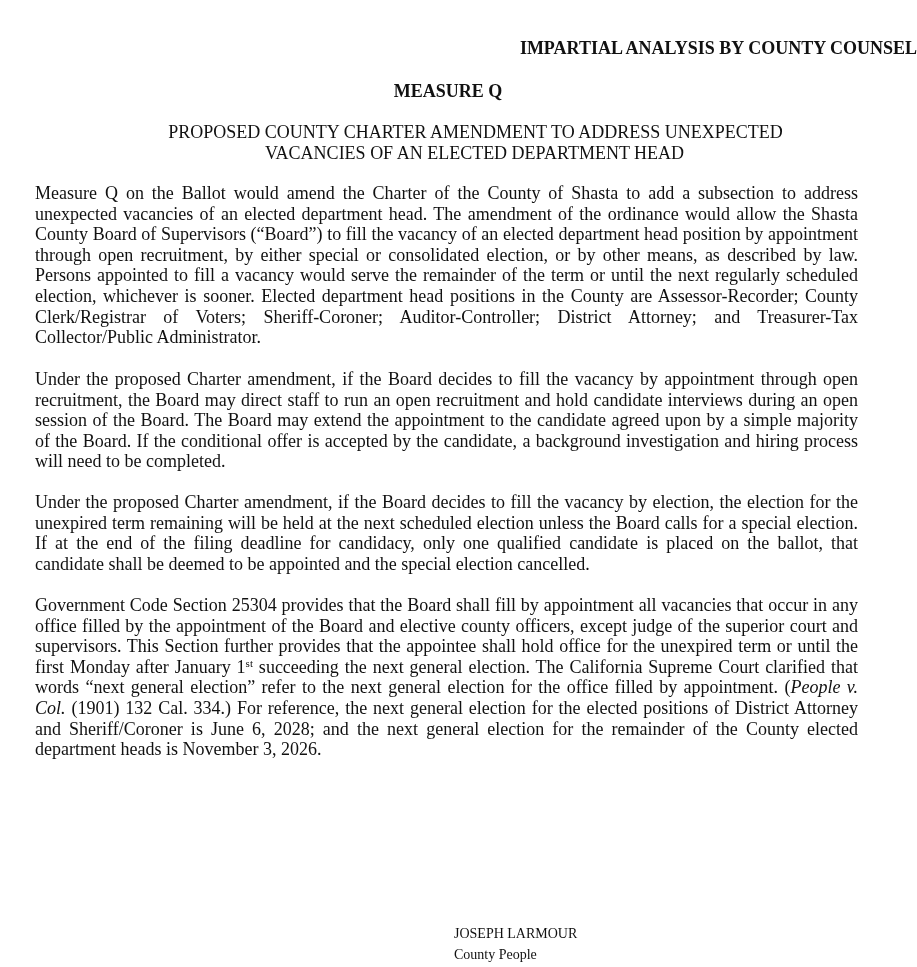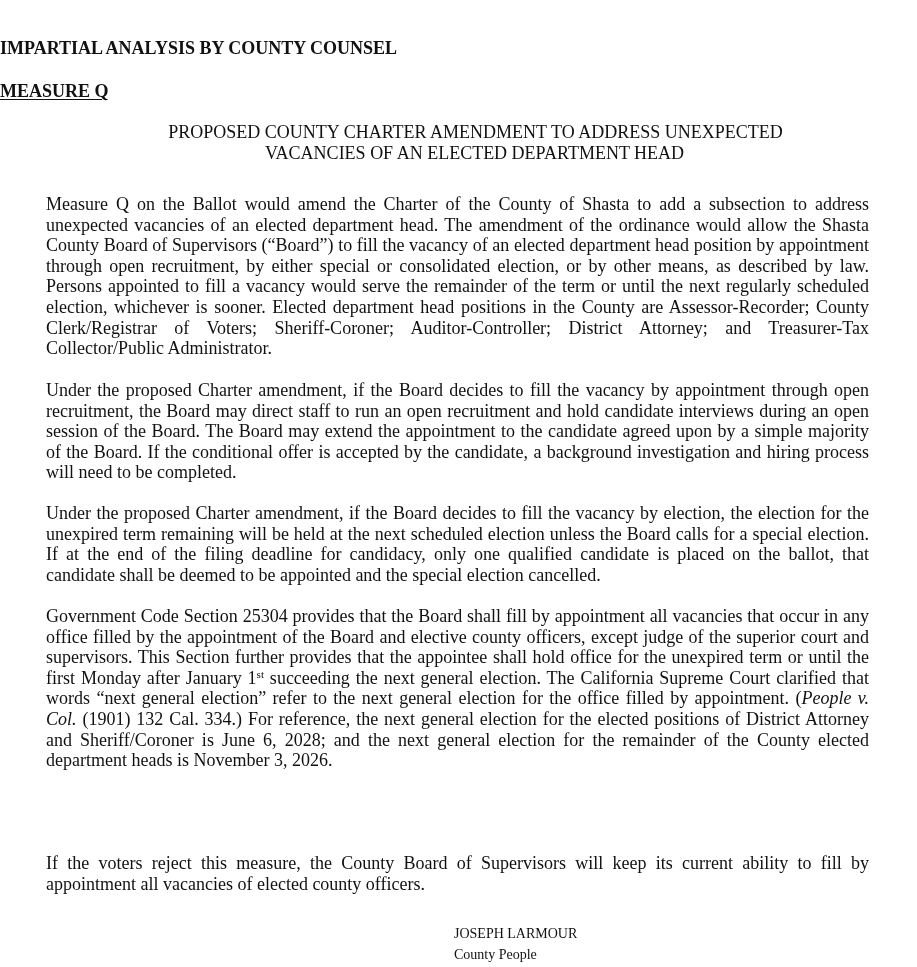--- a/index.html
+++ b/index.html
@@ -20,57 +20,56 @@
       left: 0;
       top: 0;
       width: 917px;
       height: 967px;
     }
     .title {
       position: absolute;
       top: 37px;
       left: 0;
       width: 917px;
-      text-align: left;
+      text-align: right;
       font-weight: bold;
       font-size: 18px;
       line-height: 22px;
       letter-spacing: 0px;
     }
     .measure {
       position: absolute;
       top: 80px;
       left: 0;
       width: 896px;
-      text-align: left;
+      text-align: center;
       font-weight: bold;
       font-size: 18px;
       line-height: 22px;
-      text-decoration: underline;
       text-underline-offset: 2px;
     }
     .subtitle {
       position: absolute;
       top: 122px;
       left: 0;
       width: 951px;
       text-align: center;
       font-size: 18px;
       line-height: 20.5px;
     }
     .subtitle span { display: block; }
     .subtitle .l2 { margin-left: -2px; }
     .body {
       position: absolute;
       left: 34px;
       width: 823px;
       font-size: 18px;
       line-height: 20.6px;
       text-align: justify;
-      margin: 12px;
+      margin: 1px;
     }
     .body.last-left { text-align-last: left; }
     .sig {
       position: absolute;
       left: 454px;
       top: 924px;
       font-size: 14px;
       line-height: 20.5px;
     }
     .sig span { display: block; }
@@ -93,20 +92,19 @@
 
   <p class="body last-left" style="top:182px;">Measure Q on the Ballot would amend the Charter of the County of Shasta to add a subsection to address unexpected vacancies of an elected department head. The amendment of the ordinance would allow the Shasta County Board of Supervisors (“Board”) to fill the vacancy of an elected department head position by appointment through open recruitment, by either special or consolidated election, or by other means, as described by law. Persons appointed to fill a vacancy would serve the remainder of the term or until the next regularly scheduled election, whichever is sooner. Elected department head positions in the County are Assessor-Recorder; County Clerk/Registrar of Voters; Sheriff-Coroner; Auditor-Controller; District Attorney; and Treasurer-Tax Collector/Public Administrator.</p>
 
   <p class="body last-left" style="top:368px;">Under the proposed Charter amendment, if the Board decides to fill the vacancy by appointment through open recruitment, the Board may direct staff to run an open recruitment and hold candidate interviews during an open session of the Board. The Board may extend the appointment to the candidate agreed upon by a simple majority of the Board. If the conditional offer is accepted by the candidate, a background investigation and hiring process will need to be completed.</p>
 
   <p class="body last-left" style="top:491px;">Under the proposed Charter amendment, if the Board decides to fill the vacancy by election, the election for the unexpired term remaining will be held at the next scheduled election unless the Board calls for a special election. If at the end of the filing deadline for candidacy, only one qualified candidate is placed on the ballot, that candidate shall be deemed to be appointed and the special election cancelled.</p>
 
   <p class="body last-left" style="top:594px;"><span>Government Code Section 25304 provides that the Board shall fill by appointment all vacancies that occur in any office filled by the appointment of the Board and elective county officers, except judge of the superior court and supervisors. This Section further provides that the appointee shall hold office for the unexpired term or until the first Monday after January 1</span><sup>st</sup><span> succeeding the next general election. The California Supreme Court clarified that words “next general election” refer to the next general election for the office filled by appointment. (</span><em>People v. Col.</em><span> (1901) 132 Cal. 334.) For reference, the next general election for the elected positions of District Attorney and Sheriff/Coroner is June 6, 2028; and the next general election for the remainder of the County elected department heads is November 3, 2026.</span></p>
 
 
-  <p class="body last-left" style="top:841px;">If the voters reject this measure, the County Board of Supervisors will keep its current ability to fill by appointment all vacancies of elected county officers.</p>
 
   <div class="sig">
     <span>JOSEPH LARMOUR</span>
     <span>County People</span>
   </div>
 
 </div>
 
 </body></html>

